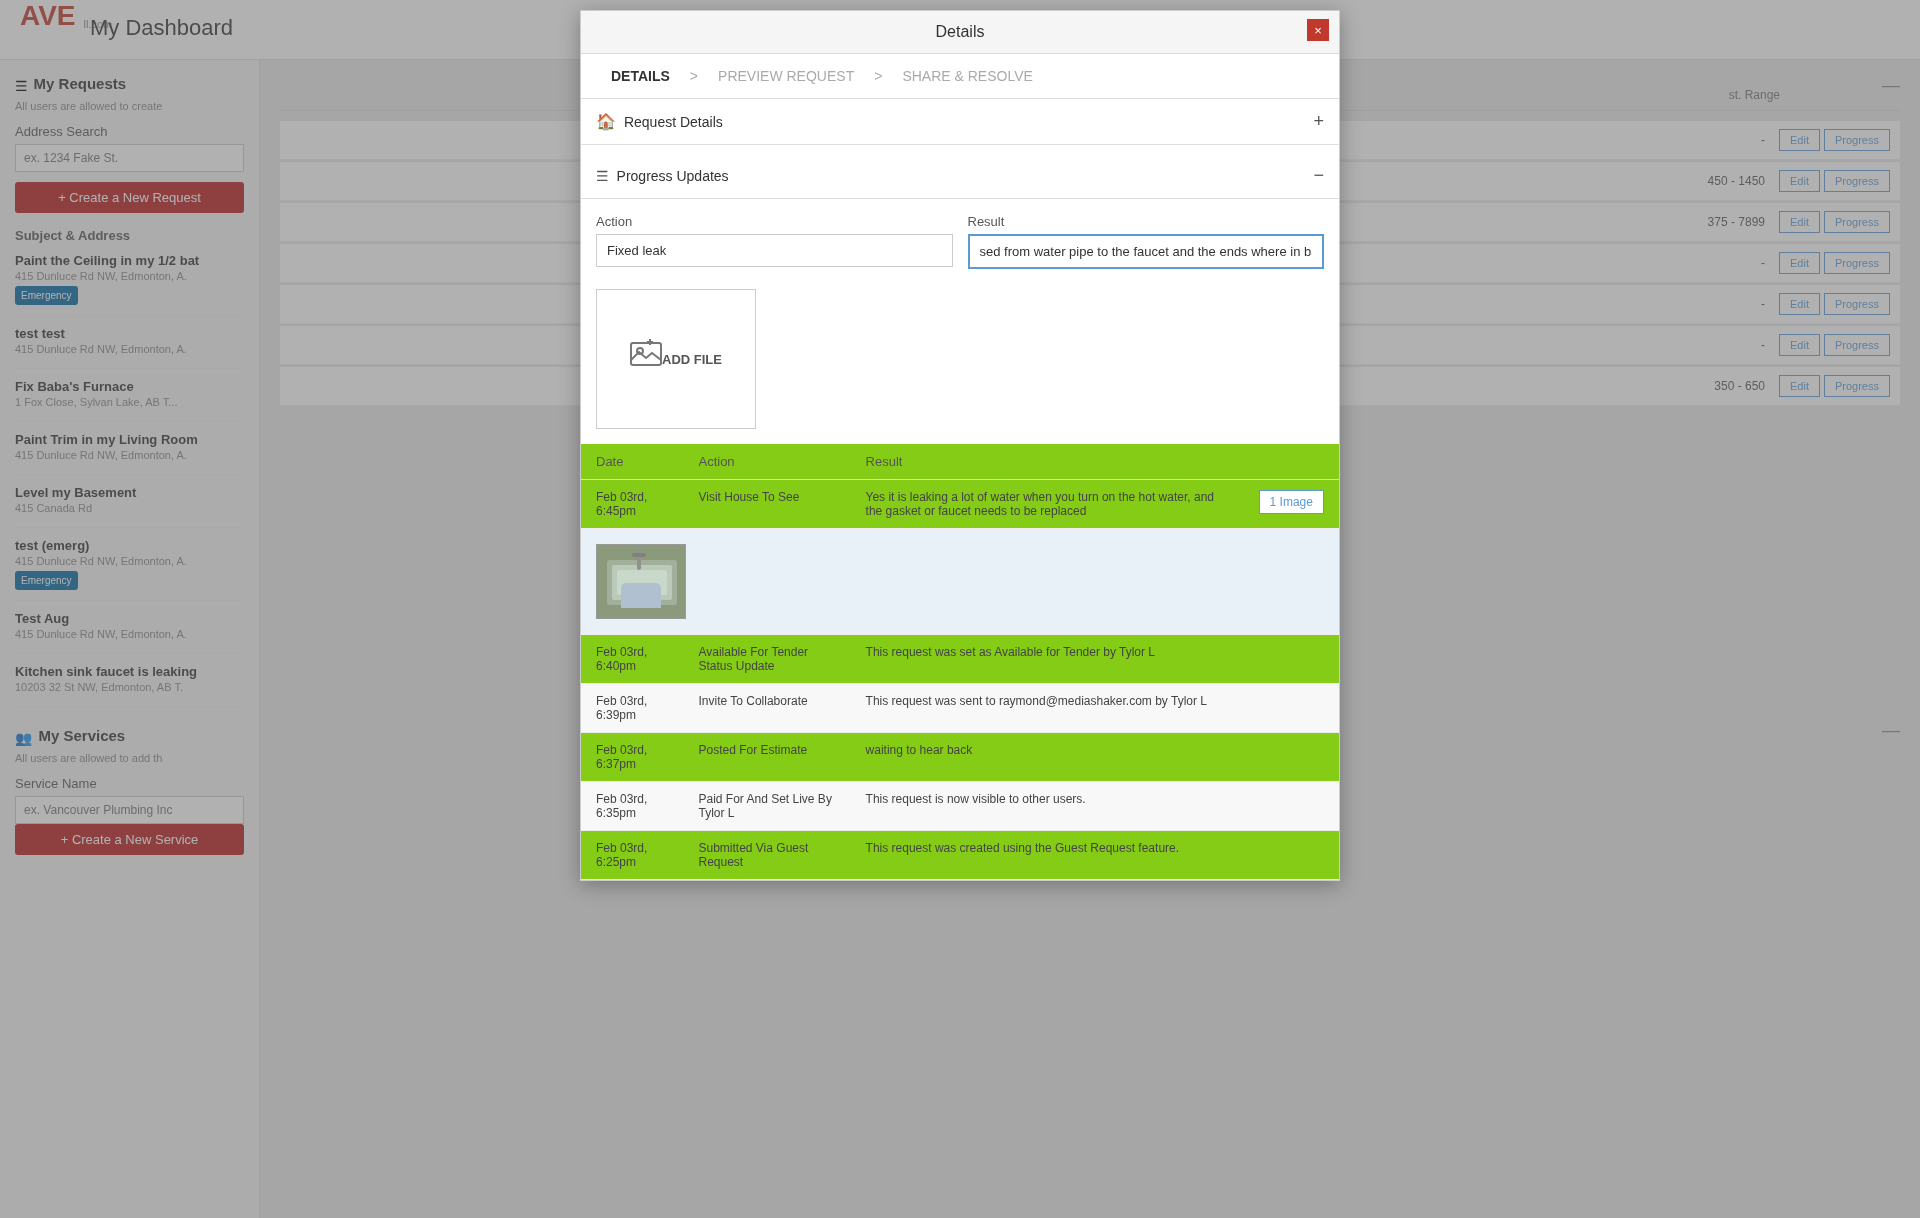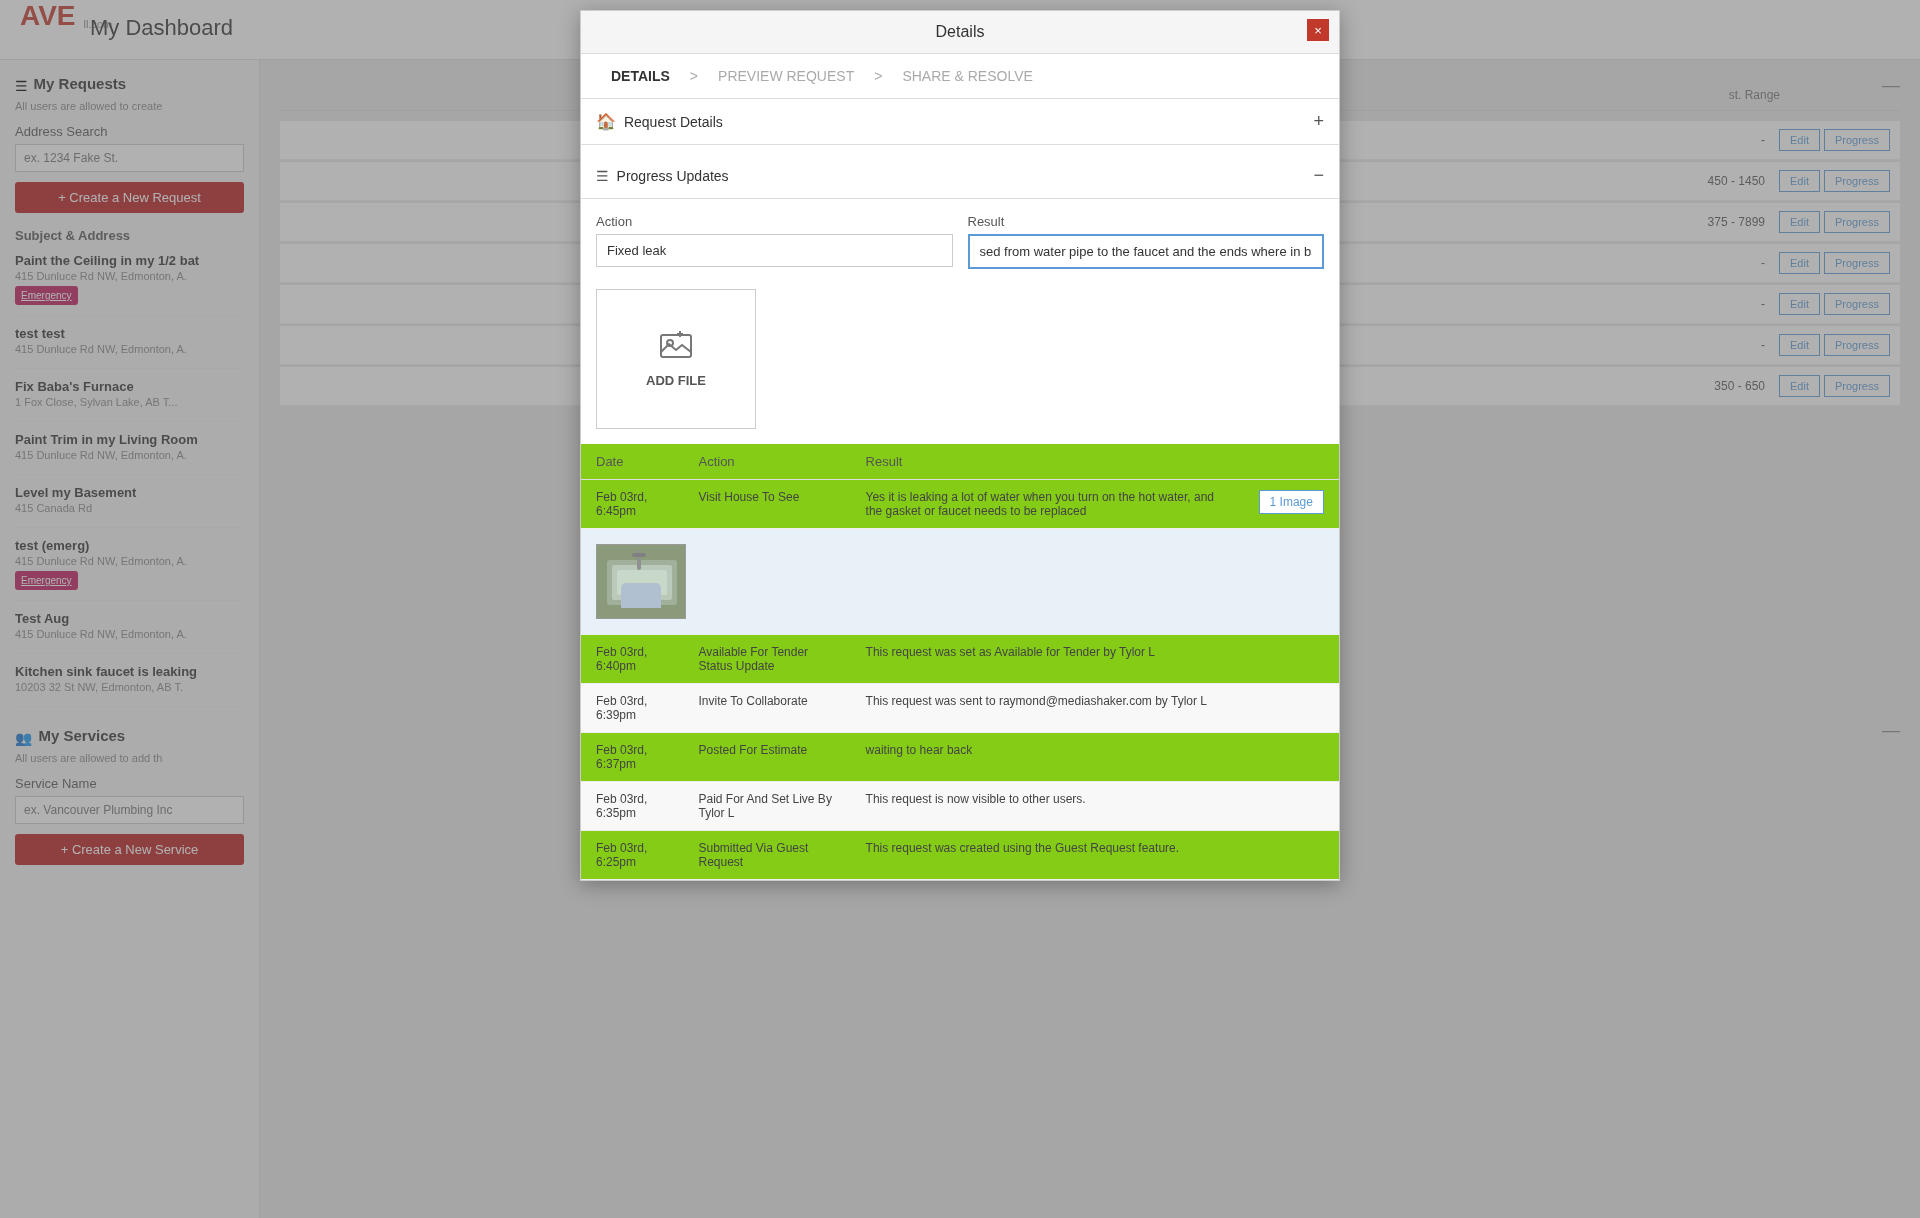--- a/index.html
+++ b/index.html
@@ -111,45 +111,43 @@
       margin-bottom: 2px;
     }
 
     .request-item-addr {
       font-size: 11px;
       color: #888;
       margin-bottom: 3px;
     }
 
     .badge-emergency {
-      background: #be185d;
+      background: #0369a1;
       color: white;
       font-size: 10px;
       padding: 4px 6px;
       border-radius: 3px;
       display: inline-block;
-      text-decoration: underline;
     }
 
     .sidebar-services-section {
       margin-top: 20px;
     }
 
     .service-name-label {
       font-size: 13px;
       color: #555;
       margin-bottom: 5px;
     }
 
     .service-input {
       width: 100%;
       border: 1px solid #ccc;
       padding: 6px 8px;
       font-size: 12px;
-      margin-bottom: 10px;
       color: #aaa;
     }
 
     
     .main-content {
       position: absolute;
       top: 60px;
       left: 260px;
       right: 0;
       bottom: 0;
@@ -367,21 +365,20 @@
       border: 2px solid #5b9bd5;
     }
 
     
     .add-file-area {
       margin: 10px 15px 15px 15px;
       border: 1px solid #ccc;
       width: 160px;
       height: 140px;
       display: flex;
-      flex-direction: column;
       align-items: center;
       justify-content: center;
       cursor: pointer;
       color: #555;
     }
 
     .add-file-icon {
       font-size: 28px;
       margin-bottom: 8px;
       color: #777;

